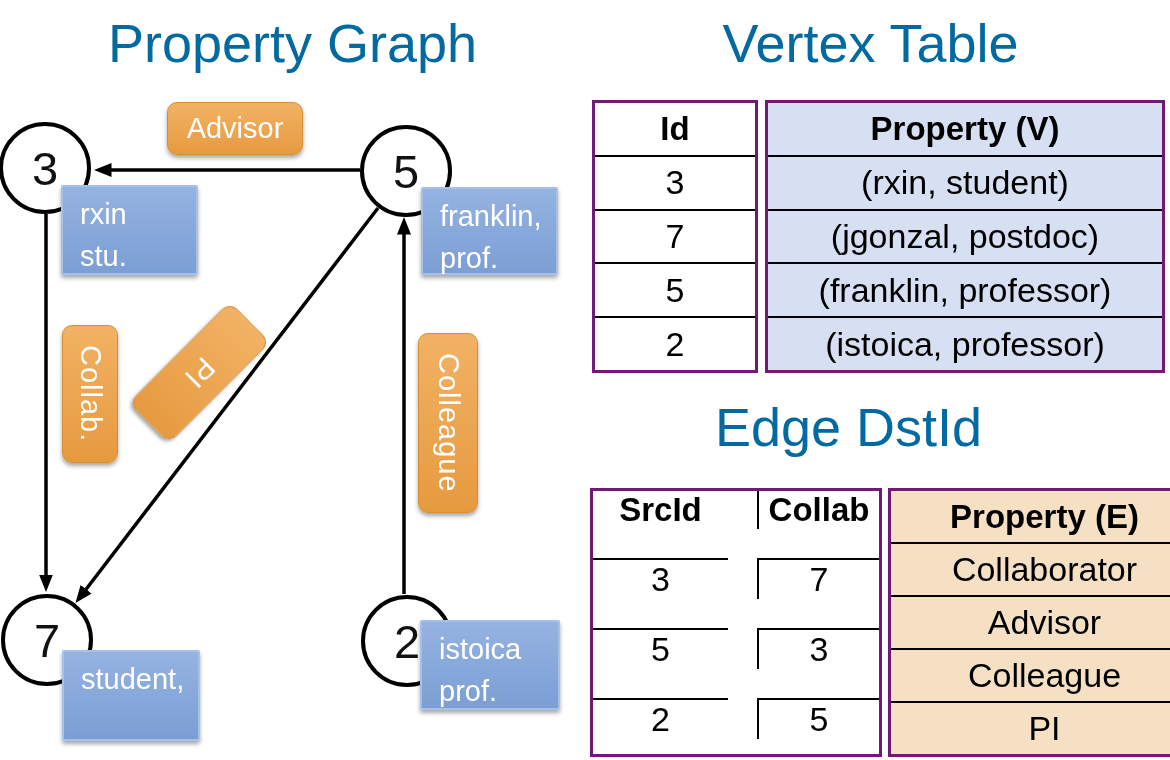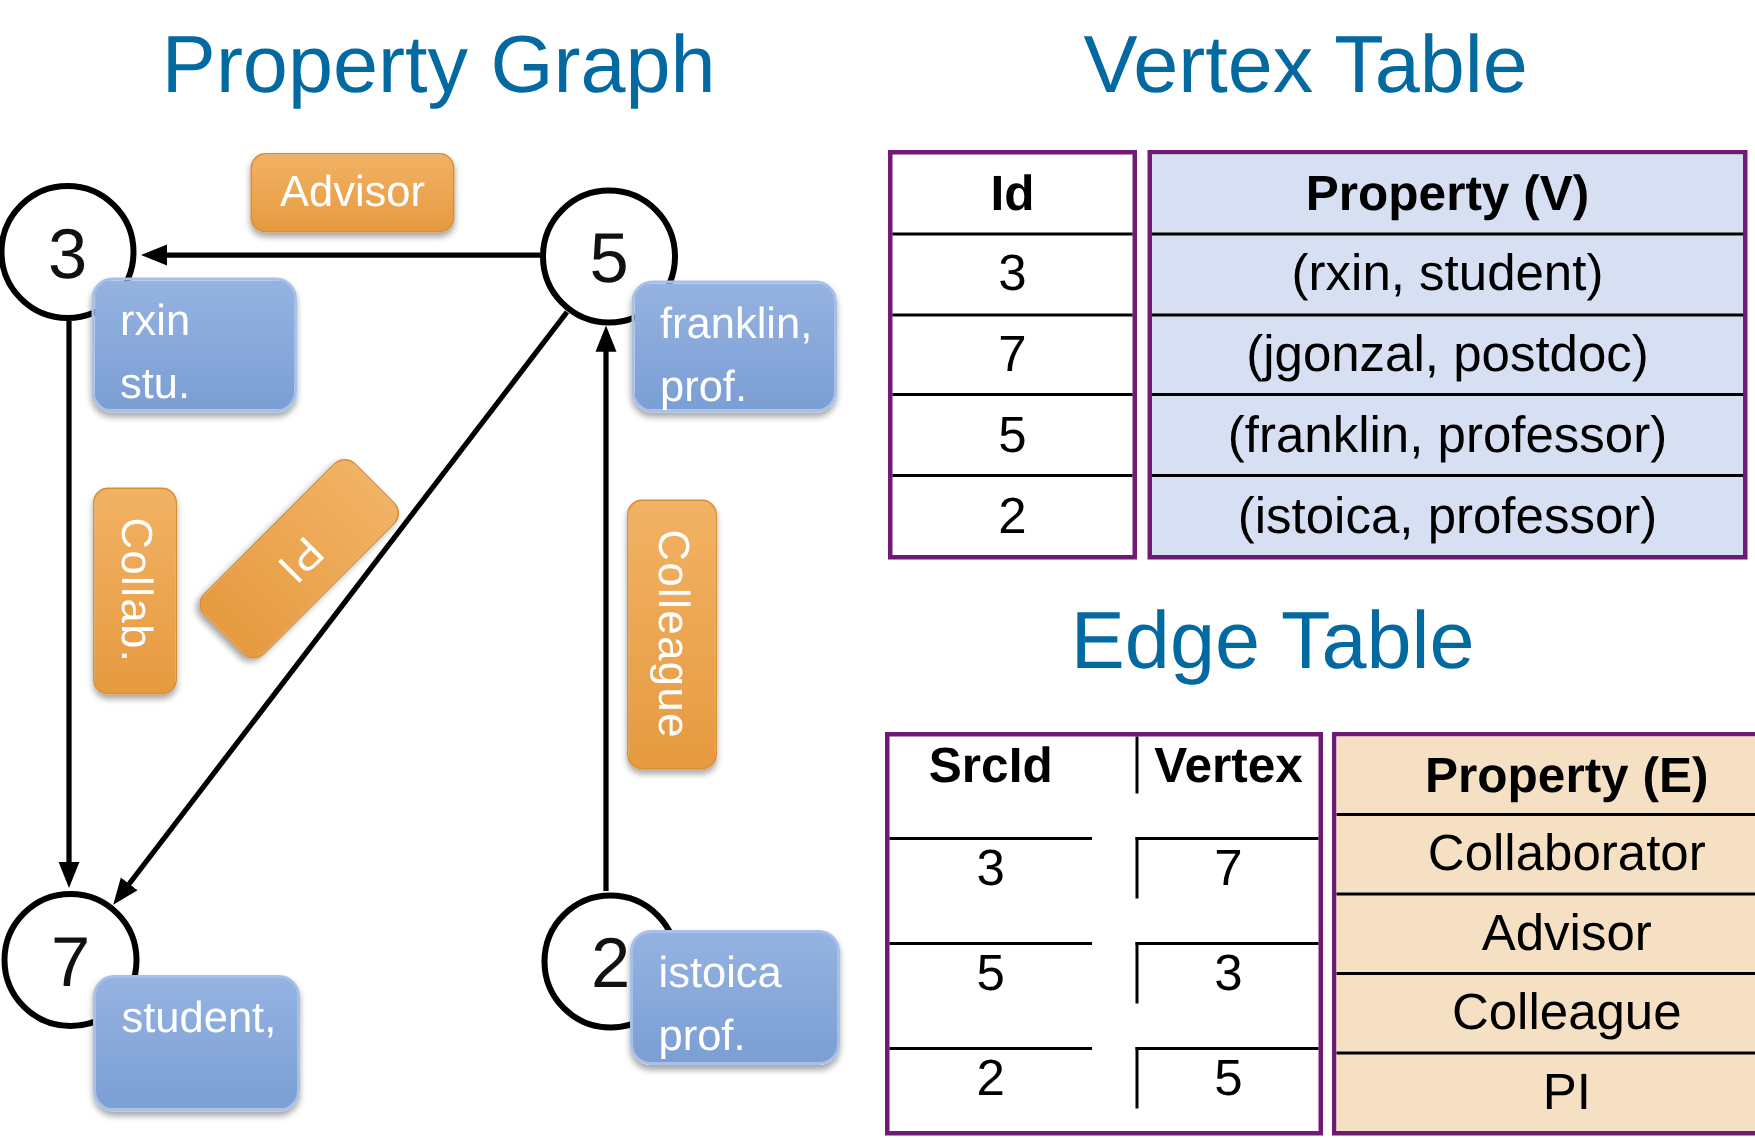--- a/index.html
+++ b/index.html
@@ -28,21 +28,21 @@
   .elabel{
     position:absolute;z-index:3;border-radius:10px;
     background:linear-gradient(to bottom,var(--orange-top),var(--orange-bottom));
     border:1px solid var(--orange-border);
     box-shadow:0 3px 4px rgba(0,0,0,0.35);
     display:flex;align-items:center;justify-content:center;
     color:#fff;font-size:29px;box-sizing:border-box;
   }
   .elabel .vtext{writing-mode:vertical-rl;text-orientation:mixed;letter-spacing:1px;}
   .vbox{
-    position:absolute;z-index:4;border-radius:14px;
+    position:absolute;z-index:4;border-radius:2px;
     background:linear-gradient(to bottom,var(--blue-top),var(--blue-bottom));
     border:2px solid var(--blue-border);
     box-shadow:0 3px 4px rgba(0,0,0,0.35);
     color:#fff;font-size:29px;line-height:42px;
     padding:6px 0 0 17px;box-sizing:border-box;
   }
   .vbox div{white-space:nowrap;}
   
   .colgroup{
     position:absolute;border:3px solid #701a75;box-sizing:border-box;background:#fff;
@@ -133,25 +133,25 @@
   </div>
 
   <div class="colgroup" style="left:765px;top:100px;width:400px;height:273px;">
     <div class="cell hdr bg-vertex">Property (V)</div>
     <div class="cell bg-vertex">(rxin, student)</div>
     <div class="cell bg-vertex">(jgonzal, postdoc)</div>
     <div class="cell bg-vertex">(franklin, professor)</div>
     <div class="cell bg-vertex">(istoica, professor)</div>
   </div>
 
-  <div class="big-title" style="left:592px;top:396px;width:573px;transform:translateX(-30px);">Edge Table</div>
+  <div class="big-title" style="left:592px;top:396px;width:573px;transform:translateX(-30px);">Edge DstId</div>
 
   <div class="colgroup twocol" style="left:590px;top:488px;width:292px;height:269px;">
     <div class="cell hdr">SrcId</div>
-    <div class="cell hdr rb">Vertex</div>
+    <div class="cell hdr rb">Collab</div>
     <div class="cell nt">3</div>
     <div class="cell nt rb">7</div>
     <div class="cell nt">5</div>
     <div class="cell nt rb">3</div>
     <div class="cell nt">2</div>
     <div class="cell nt rb">5</div>
     <div class="cell nt">5</div>
     <div class="cell nt rb">7</div>
   </div>
 

